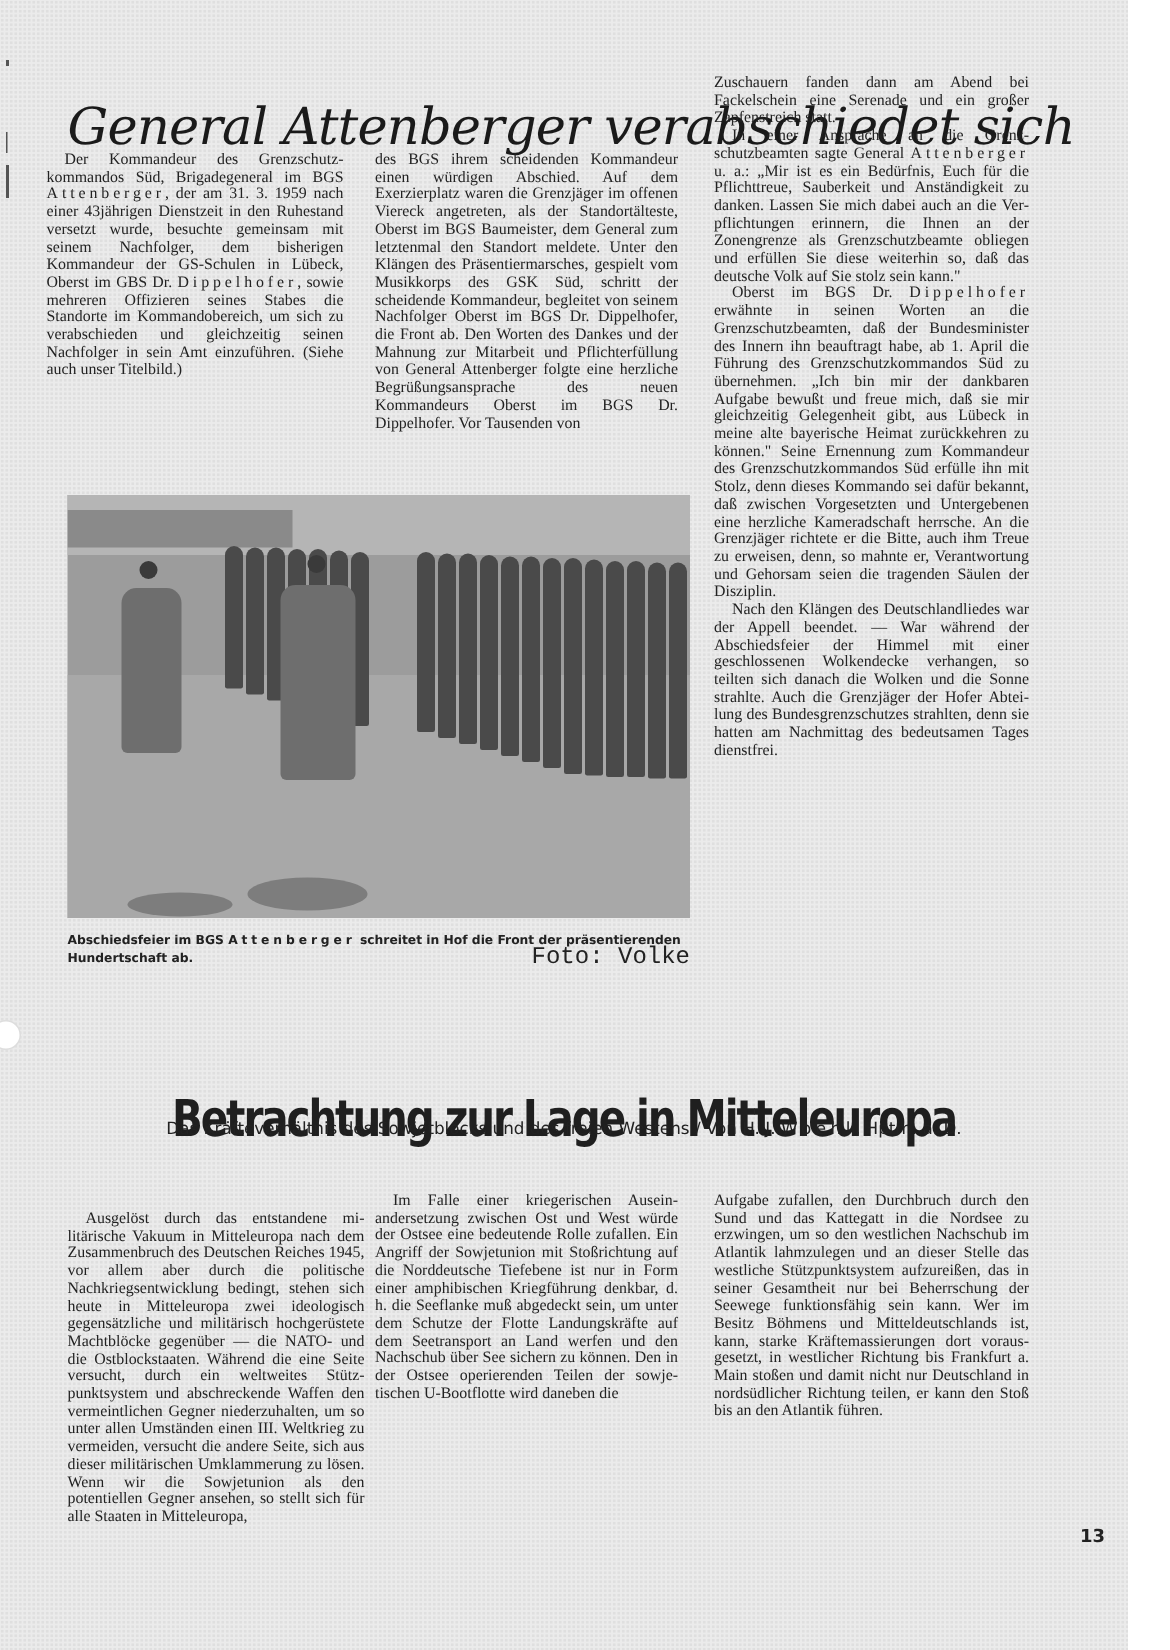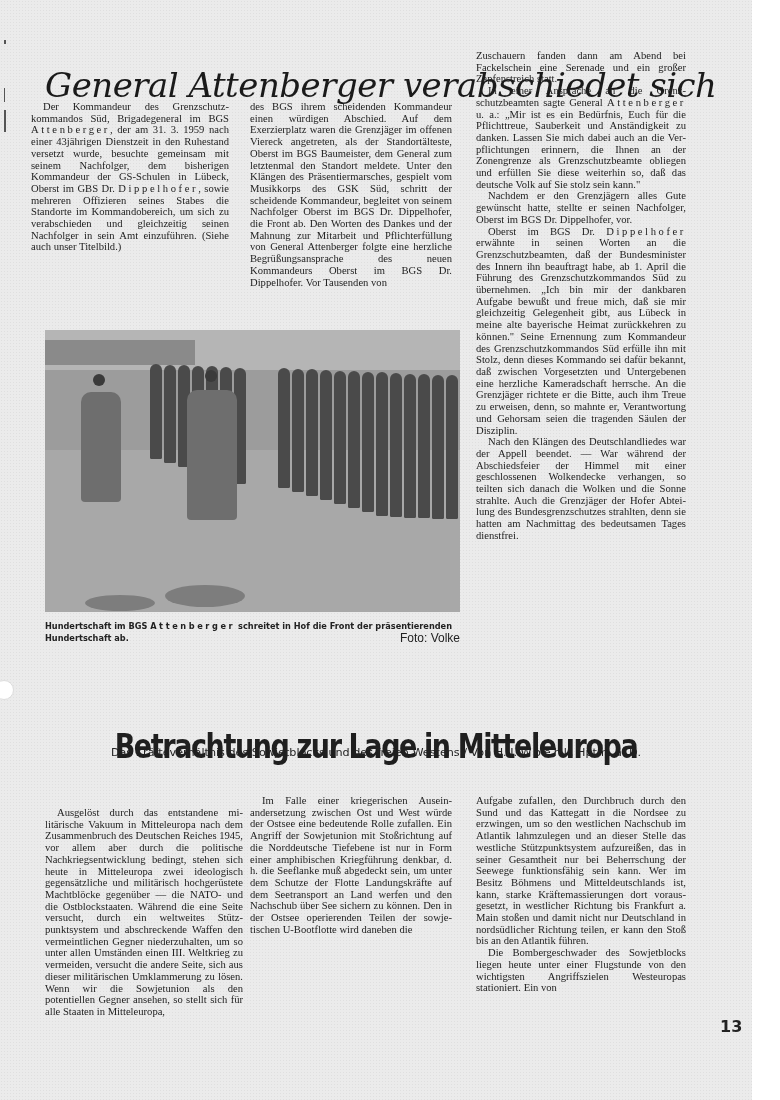--- a/index.html
+++ b/index.html
@@ -39,34 +39,34 @@
   .photo .ground { position: absolute; left: 0; top: 120px; width: 100%; height: 162px; background: #a8a8a8; }
   .photo .puddle { position: absolute; border-radius: 50%; background: #7d7d7d; }
   .photo .soldier { position: absolute; background: #4a4a4a; border-radius: 8px 8px 2px 2px; }
   .photo .officer { position: absolute; background: #6e6e6e; border-radius: 10px 10px 4px 4px; }
   .photo .head { position: absolute; width: 12px; height: 12px; border-radius: 50%; background: #3a3a3a; }
 
   .caption {
     position: absolute; left: 45px; top: 620px; width: 415px;
     font-family: "DejaVu Sans", sans-serif; font-size: 8.2px; font-weight: bold; line-height: 12px; color: #222;
   }
-  .caption .credit { float: right; font-family: Liberation Sans, sans-serif; font-weight: normal; font-size: 12px; }
+  .caption .credit { float: right; font-family: Liberation Mono, monospace; font-weight: normal; font-size: 16px; }
 
   .title2 {
     position: absolute; left: 0; top: 705px; width: 752px; text-align: center;
     font-family: "DejaVu Sans", sans-serif; font-weight: bold; font-size: 27px; letter-spacing: -1.4px;
     transform: scaleY(1.25); transform-origin: top center; color: #1f1f1f;
   }
   .subtitle2 {
     position: absolute; left: 0; top: 746px; width: 752px; text-align: center;
     font-family: "DejaVu Sans", sans-serif; font-size: 11.2px; color: #222;
   }
   .pagenum {
     position: absolute; left: 720px; top: 1017px; font-family: "DejaVu Sans", sans-serif;
-    font-weight: bold; font-size: 16px; color: #222;
+    font-weight: bold; font-size: 12px; color: #222;
   }
 </style>
 </head>
 <body>
 
 <div class="page">
   <div class="edge-mark" style="top:40px;height:4px;"></div>
   <div class="edge-mark" style="top:88px;height:14px;width:1px;"></div>
   <div class="edge-mark" style="top:110px;height:22px;"></div>
 
@@ -74,21 +74,20 @@
 
   <div class="col" style="left:31px;top:101px;width:198px;">
       <p>Der Kommandeur des Grenzschutz­kommandos Süd, Brigadegeneral im BGS <span class="sp">Attenberger</span>, der am 31. 3. 1959 nach einer 43jährigen Dienstzeit in den Ruhestand versetzt wurde, be­suchte gemeinsam mit seinem Nachfol­ger, dem bisherigen Kommandeur der GS-Schulen in Lübeck, Oberst im GBS Dr. <span class="sp">Dippelhofer</span>, sowie mehreren Offizieren seines Stabes die Standorte im Kommandobereich, um sich zu ver­abschieden und gleichzeitig seinen Nachfolger in sein Amt einzuführen. (Siehe auch unser Titelbild.)</p>
     </div>
   <div class="col" style="left:250px;top:101px;width:202px;">
       <p class="noindent">des BGS ihrem scheidenden Komman­deur einen würdigen Abschied. Auf dem Exerzierplatz waren die Grenzjä­ger im offenen Viereck angetreten, als der Standortälteste, Oberst im BGS Baumeister, dem General zum letzten­mal den Standort meldete. Unter den Klängen des Präsentiermarsches, ge­spielt vom Musikkorps des GSK Süd, schritt der scheidende Kommandeur, begleitet von seinem Nachfolger Oberst im BGS Dr. Dippelhofer, die Front ab. Den Worten des Dankes und der Mah­nung zur Mitarbeit und Pflichterfüllung von General Attenberger folgte eine herzliche Begrüßungsansprache des neuen Kommandeurs Oberst im BGS Dr. Dippelhofer. Vor Tausenden von</p>
     </div>
   <div class="col" style="left:476px;top:38px;width:210px;margin-top:12px;">
       <p class="noindent">Zuschauern fanden dann am Abend bei Fackelschein eine Serenade und ein großer Zapfenstreich statt.</p>
       <p>In einer Ansprache an die Grenz­schutzbeamten sagte General <span class="sp">Atten­berger</span> u. a.: „Mir ist es ein Bedürf­nis, Euch für die Pflichttreue, Sauber­keit und Anständigkeit zu danken. Las­sen Sie mich dabei auch an die Ver­pflichtungen erinnern, die Ihnen an der Zonengrenze als Grenzschutzbeamte obliegen und erfüllen Sie diese weiter­hin so, daß das deutsche Volk auf Sie stolz sein kann."</p>
-      <p>Nachdem er den Grenzjägern alles Gute gewünscht hatte, stellte er seinen Nachfolger, Oberst im BGS Dr. Dippel­hofer, vor.</p>
       <p>Oberst im BGS Dr. <span class="sp">Dippelhofer</span> erwähnte in seinen Worten an die Grenzschutzbeamten, daß der Bundes­minister des Innern ihn beauftragt habe, ab 1. April die Führung des Grenzschutzkommandos Süd zu über­nehmen. „Ich bin mir der dankbaren Aufgabe bewußt und freue mich, daß sie mir gleichzeitig Gelegenheit gibt, aus Lübeck in meine alte bayerische Heimat zurückkehren zu können." Seine Ernennung zum Kommandeur des Grenzschutzkommandos Süd erfülle ihn mit Stolz, denn dieses Kommando sei dafür bekannt, daß zwischen Vorgesetz­ten und Untergebenen eine herzliche Kameradschaft herrsche. An die Grenz­jäger richtete er die Bitte, auch ihm Treue zu erweisen, denn, so mahnte er, Verantwortung und Gehorsam seien die tragenden Säulen der Disziplin.</p>
       <p>Nach den Klängen des Deutschland­liedes war der Appell beendet. — War während der Abschiedsfeier der Him­mel mit einer geschlossenen Wolken­decke verhangen, so teilten sich danach die Wolken und die Sonne strahlte. Auch die Grenzjäger der Hofer Abtei­lung des Bundesgrenzschutzes strahl­ten, denn sie hatten am Nachmittag des bedeutsamen Tages dienstfrei.</p>
     </div>
 
   <div class="photo" title="Brigadegeneral Attenberger schreitet die Front der präsentierenden Hundertschaft ab">
     <div class="sky"></div>
     <div class="roof"></div>
     <div class="ground"></div>
     <div class="puddle" style="left:120px;top:255px;width:80px;height:22px;"></div>
     <div class="puddle" style="left:40px;top:265px;width:70px;height:16px;"></div>
@@ -114,37 +113,36 @@
         <div class="soldier" style="left: 387px; top: 44.8px; width: 12px; height: 144px;"></div>
         <div class="soldier" style="left: 401px; top: 45.4px; width: 12px; height: 144px;"></div>
       </div>
     <div class="officer" style="left:36px;top:62px;width:40px;height:110px;"></div>
     <div class="head" style="left:48px;top:44px;"></div>
     <div class="officer" style="left:142px;top:60px;width:50px;height:130px;"></div>
     <div class="head" style="left:160px;top:40px;"></div>
   </div>
 
   <div class="caption">
-    <span>Hundertschaft im BGS </span><span class="sp">Attenberger</span><span> schreitet in Hof die Front der präsen­tierenden Hundertschaft ab.</span>
+    <span>Abschiedsfeier im BGS </span><span class="sp">Attenberger</span><span> schreitet in Hof die Front der präsen­tierenden Hundertschaft ab.</span>
     <span class="credit">Foto: Volke</span>
   </div>
 
   <div class="punch" style="left:-6px;top:680px;"></div>
 
   <h2 class="title2">Betrachtung zur Lage in Mitteleuropa</h2>
   <div class="subtitle2">
     <span>Das Kräfteverhältnis des Sowjetblocks und des freien Westens / Von H. J. </span><span class="sp" style="letter-spacing:3px;">Woehl</span><span>, Hptm. a. D.</span>
   </div>
 
   <div class="col" style="left:45px;top:807px;width:198px;">
       <p>Ausgelöst durch das entstandene mi­litärische Vakuum in Mitteleuropa nach dem Zusammenbruch des Deutschen Reiches 1945, vor allem aber durch die politische Nachkriegsentwicklung be­dingt, stehen sich heute in Mitteleuropa zwei ideologisch gegensätzliche und militärisch hochgerüstete Machtblöcke gegenüber — die NATO- und die Ost­blockstaaten. Während die eine Seite versucht, durch ein weltweites Stütz­punktsystem und abschreckende Waf­fen den vermeintlichen Gegner nieder­zuhalten, um so unter allen Umständen einen III. Weltkrieg zu vermeiden, ver­sucht die andere Seite, sich aus dieser militärischen Umklammerung zu lösen. Wenn wir die Sowjetunion als den potentiellen Gegner ansehen, so stellt sich für alle Staaten in Mitteleuropa,</p>
     </div>
   <div class="col" style="left:250px;top:795px;width:202px;">
       <p>Im Falle einer kriegerischen Ausein­andersetzung zwischen Ost und West würde der Ostsee eine bedeutende Rolle zufallen. Ein Angriff der Sowjet­union mit Stoßrichtung auf die Nord­deutsche Tiefebene ist nur in Form einer amphibischen Kriegführung denk­bar, d. h. die Seeflanke muß abgedeckt sein, um unter dem Schutze der Flotte Landungskräfte auf dem Seetransport an Land werfen und den Nachschub über See sichern zu können. Den in der Ostsee operierenden Teilen der sowje­tischen U-Bootflotte wird daneben die</p>
     </div>
   <div class="col" style="left:476px;top:795px;width:210px;">
       <p class="noindent">Aufgabe zufallen, den Durchbruch durch den Sund und das Kattegatt in die Nordsee zu erzwingen, um so den westlichen Nachschub im Atlantik lahm­zulegen und an dieser Stelle das west­liche Stützpunktsystem aufzureißen, das in seiner Gesamtheit nur bei Be­herrschung der Seewege funktions­fähig sein kann. Wer im Besitz Böh­mens und Mitteldeutschlands ist, kann, starke Kräftemassierungen dort voraus­gesetzt, in westlicher Richtung bis Frankfurt a. Main stoßen und damit nicht nur Deutschland in nordsüdlicher Richtung teilen, er kann den Stoß bis an den Atlantik führen.</p>
-      <p>Die Bombergeschwader des Sowjet­blocks liegen heute unter einer Flug­stunde von den wichtigsten Angriffs­zielen Westeuropas stationiert. Ein von</p>
     </div>
 
   <div class="pagenum">13</div>
 </div>
 <div class="margin-right"></div>
 
 </body></html>

